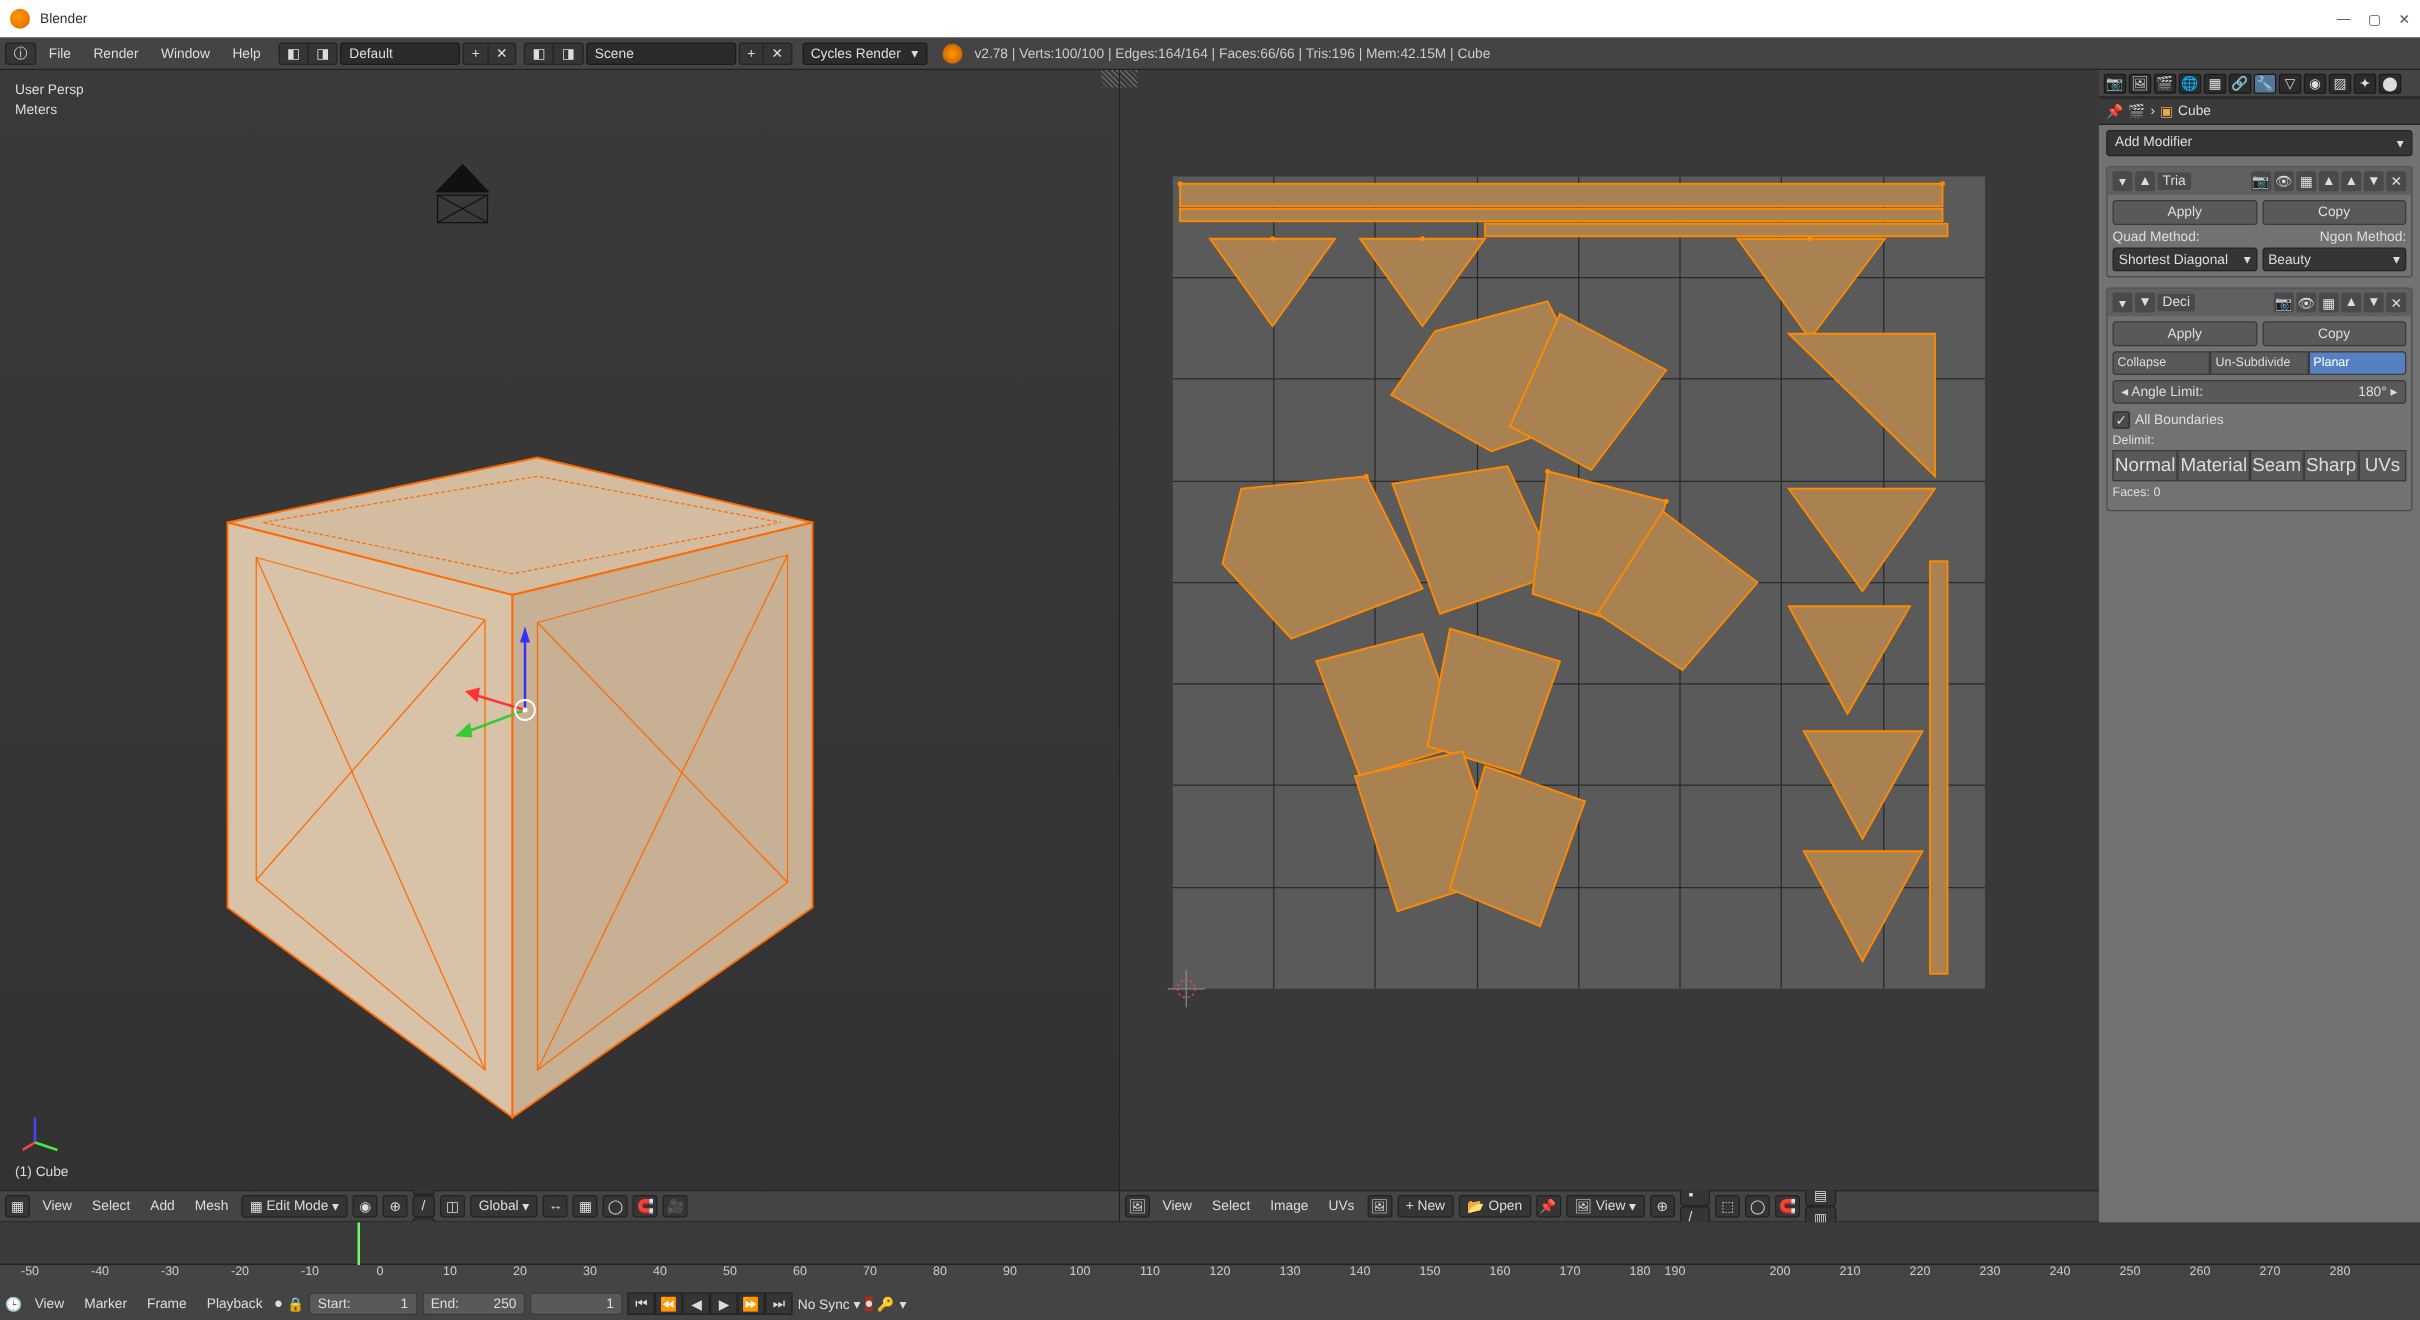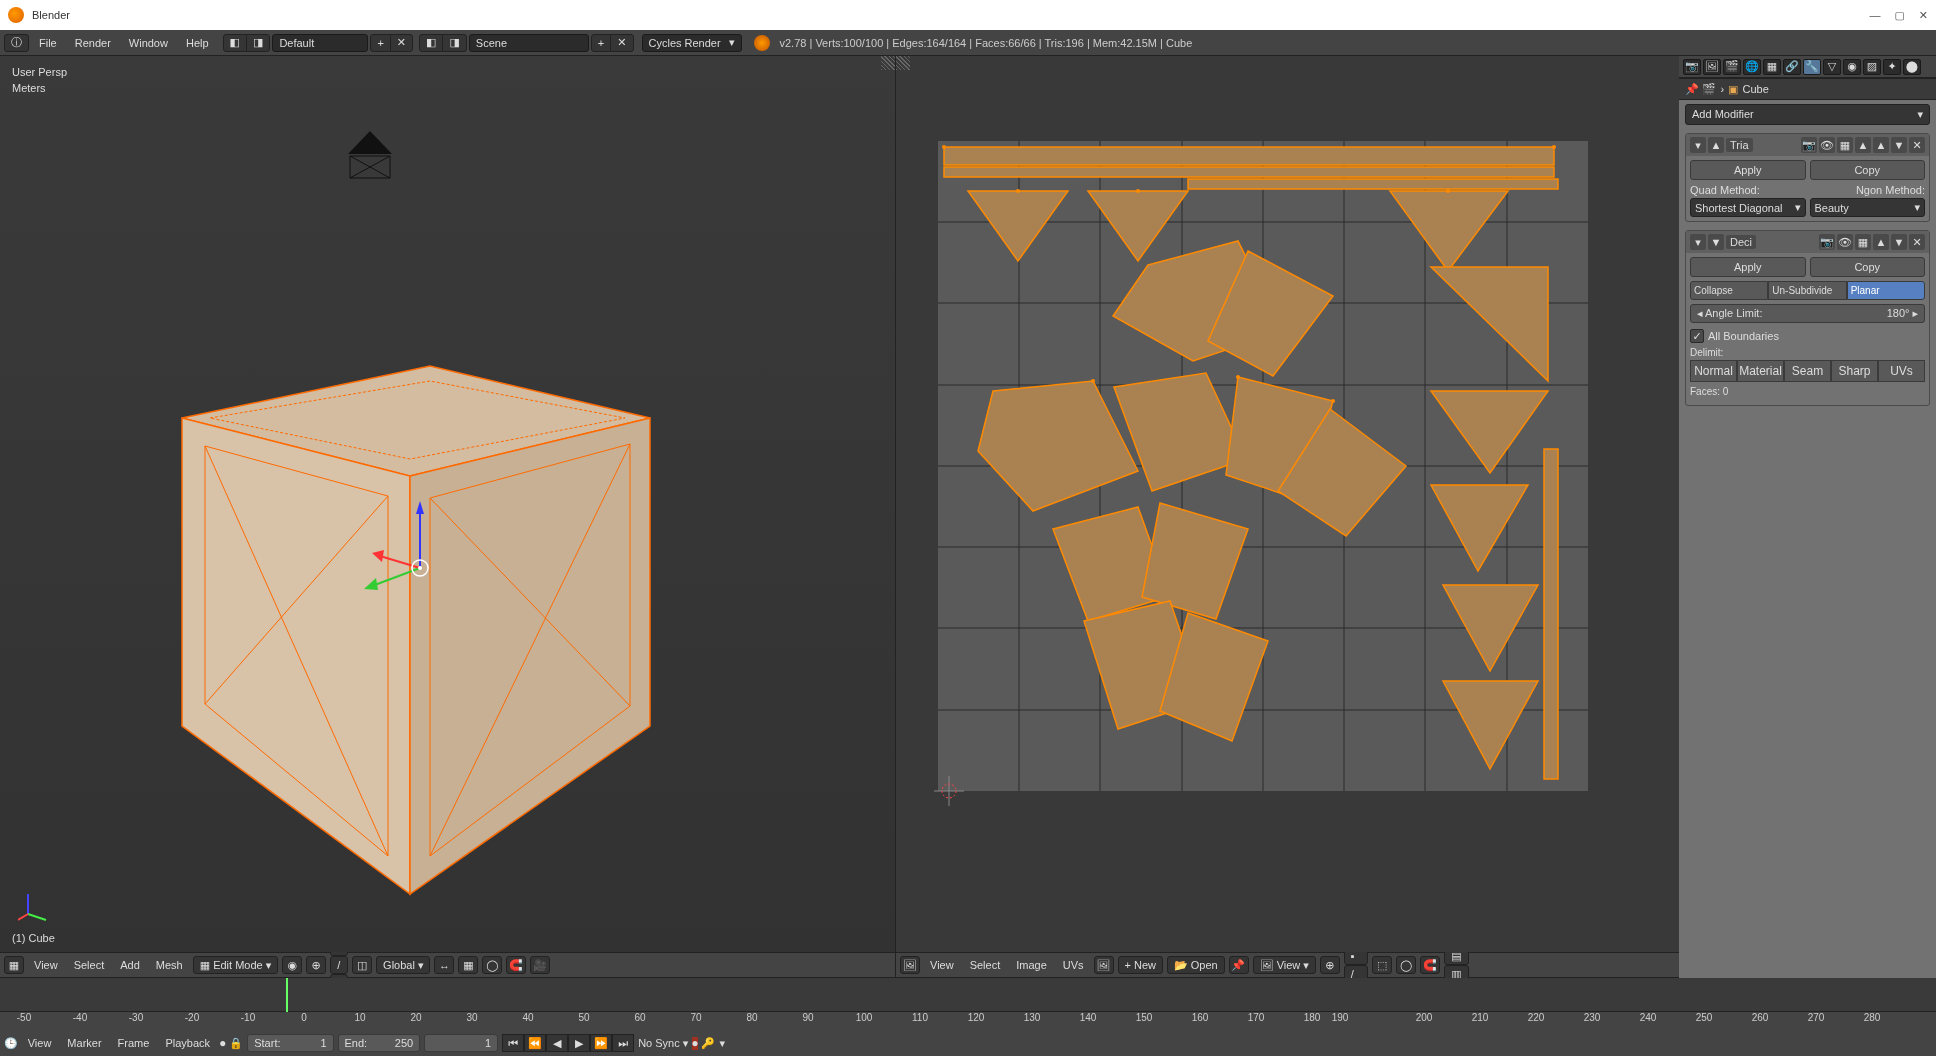--- a/index.html
+++ b/index.html
@@ -45,21 +45,21 @@
 .dd-row .dd { flex: 1; }
 .seg3 { display: flex; margin: 2px 0; }
 .seg3 .s { flex: 1; padding: 3px; background: #595959; border: 1px solid #3a3a3a; font-size: 10px; }
 .seg3 .s.active { background: #5680c2; color: #fff; }
 .seg3 .s:first-child { border-radius: 3px 0 0 3px; }
 .seg3 .s:last-child { border-radius: 0 3px 3px 0; }
 .numfield { background: #595959; border: 1px solid #3a3a3a; border-radius: 3px; padding: 2px 6px; display: flex; justify-content: space-between; font-size: 10px; }
 .check-row { display: flex; align-items: center; gap: 4px; padding: 2px 0; font-size: 10px; }
 .check-row .cb { width: 14px; height: 14px; background: #4a4a4a; border: 1px solid #2a2a2a; border-radius: 2px; display: flex; align-items: center; justify-content: center; }
 .seg5 { display: flex; }
-.seg5 .s { flex: 1; text-align: center; padding: 3px 1px; background: #595959; border: 1px solid #3a3a3a; font-size: 12px; }
+.seg5 .s { flex: 1; text-align: center; padding: 3px 1px; background: #595959; border: 1px solid #3a3a3a; font-size: 15px; }
 .header-strip { height: 26px; background: #444; display: flex; align-items: center; padding: 0 4px; gap: 4px; border-top: 1px solid #222; border-bottom: 1px solid #222; }
 .header-strip .menu { padding: 3px 6px; }
 .header-strip .btn { background: #353535; border: 1px solid #222; border-radius: 3px; padding: 2px 6px; height: 18px; display: flex; align-items: center; gap: 3px; }
 .header-strip .iconbtn { width: 20px; height: 18px; background: #353535; border: 1px solid #222; border-radius: 3px; display: flex; align-items: center; justify-content: center; }
 .timeline { height: 52px; background: #444; position: relative; }
 .timeline .track { height: 34px; background: #3a3a3a; position: relative; border-bottom: 1px solid #222; }
 .timeline .cursor { position: absolute; top: 0; height: 34px; width: 2px; background: #6f6; left: 286px; }
 .timeline .ruler { height: 18px; display: flex; position: relative; background: #444; }
 .timeline .tick { position: absolute; font-size: 10px; color: #ccc; transform: translateX(-50%); }
 .tcontrol { height: 26px; background: #444; display: flex; align-items: center; padding: 0 4px; gap: 4px; }

